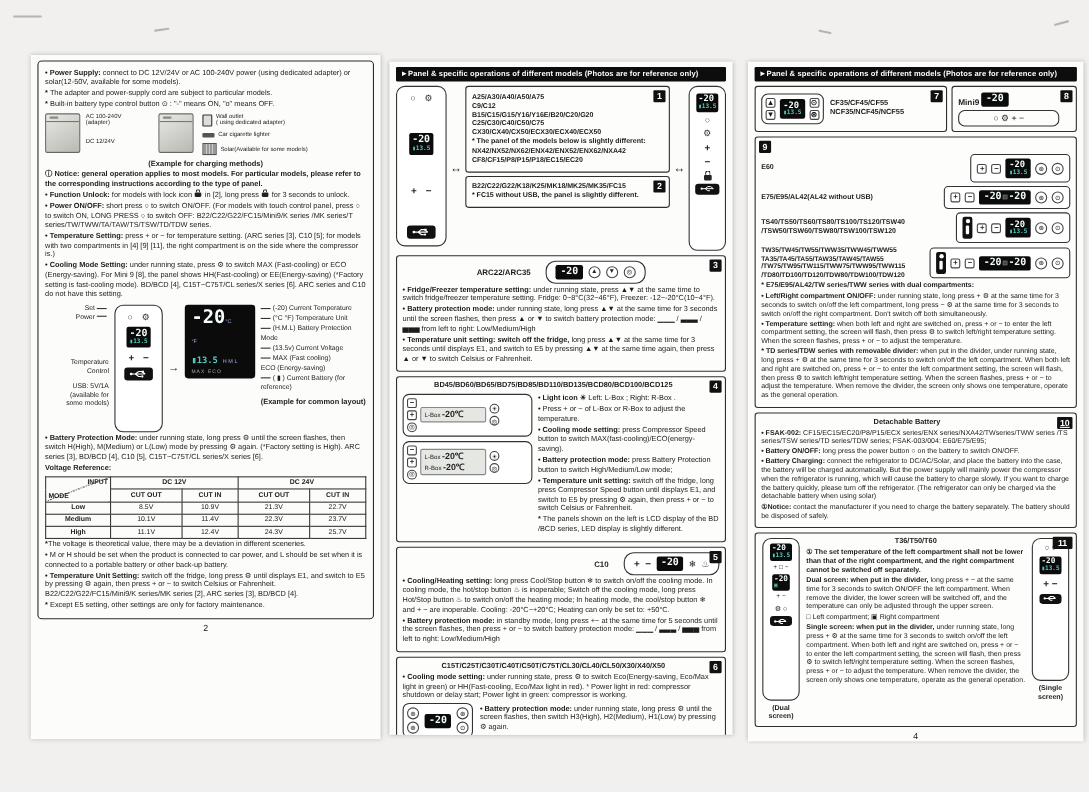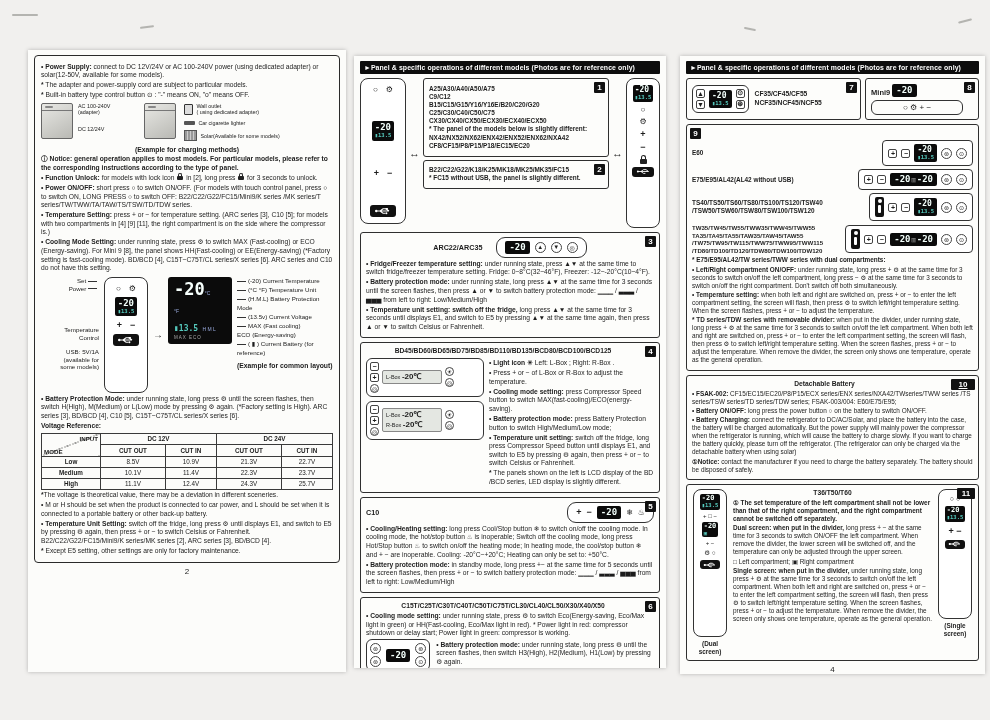--- a/index.html
+++ b/index.html
@@ -395,21 +395,21 @@
           <p class="p"><b>• Cooling mode setting:</b><span> press Compressor Speed button to switch MAX(fast-cooling)/ECO(energy-saving).</span></p>
           <p class="p"><b>• Battery protection mode:</b><span> press Battery Protection button to switch High/Medium/Low mode;</span></p>
           <p class="p"><b>• Temperature unit setting:</b><span> switch off the fridge, long press Compressor Speed button until displays E1, and switch to E5 by pressing ⚙ again, then press + or − to switch Celsius or Fahrenheit.</span></p>
           <p class="p"><b>*</b><span> The panels shown on the left is LCD display of the BD /BCD series, LED display is slightly different.</span></p>
         </div>
     </div>
   </div>
 
   <div class="sbox">
     <div class="badge">5</div>
-    <div style="display:flex;align-items:center;gap:14px;justify-content:space-between;margin-bottom:2px;">
+    <div style="display:flex;align-items:center;gap:14px;justify-content:flex-end;margin-bottom:2px;">
       <span style="font-weight:bold;font-size:7.2px;">C10</span>
       <span class="arcpanel">
         <span class="pm">+</span>
         <span class="pm">−</span>
         <span class="seg">-20</span>
         <span style="font-size:8px;">❄</span>
         <span style="font-size:8px;">♨</span>
       </span>
     </div>
     <div>
@@ -535,21 +535,21 @@
     </div>
     <p class="p small" style="font-weight:bold;margin:2px 0 1px 0;">* E75/E95/AL42/TW series/TWW series with dual compartments:</p>
     <div class="smallset">
         <p class="p small"><b>• Left/Right compartment ON/OFF:</b><span> under running state, long press + ⚙ at the same time for 3 seconds to switch on/off the left compartment, long press − ⚙ at the same time for 3 seconds to switch on/off the right compartment. Don't switch off both simultaneously.</span></p>
         <p class="p small"><b>• Temperature setting:</b><span> when both left and right are switched on, press + or − to enter the left compartment setting, the screen will flash, then press ⚙ to switch left/right temperature setting. When the screen flashes, press + or − to adjust the temperature.</span></p>
         <p class="p small"><b>* TD series/TDW series with removable divider:</b><span> when put in the divider, under running state, long press + ⚙ at the same time for 3 seconds to switch on/off the left compartment. When both left and right are switched on, press + or − to enter the left compartment setting, the screen will flash, then press ⚙ to switch left/right temperature setting. When the screen flashes, press + or − to adjust the temperature. When remove the divider, the screen only shows one temperature, operate as the general operation.</span></p>
       </div>
   </div>
 
   <div class="sbox">
-    <div class="badge" style="width:24px;text-decoration:underline;">10</div>
+    <div class="badge" style="width:14px;text-decoration:underline;">10</div>
     <div class="p" style="font-weight:bold;text-align:center;margin:0 16px 1px 0;">Detachable Battery</div>
     <div>
         <p class="p small"><b>• FSAK-002:</b><span> CF15/EC15/EC20/P8/P15/ECX series/ENX series/NXA42/TWseries/TWW series /TS series/TSW series/TD series/TDW series; FSAK-003/004: E60/E75/E95;</span></p>
         <p class="p small"><b>• Battery ON/OFF:</b><span> long press the power button ○ on the battery to switch ON/OFF.</span></p>
         <p class="p small"><b>• Battery Charging:</b><span> connect the refrigerator to DC/AC/Solar, and place the battery into the case, the battery will be charged automatically. But the power supply will mainly power the compressor when the refrigerator is running, which will cause the battery to charge slowly. If you want to charge the battery quickly, please turn off the refrigerator. (The refrigerator can only be charged via the detachable battery when using solar)</span></p>
         <p class="p small"><b>①Notice:</b><span> contact the manufacturer if you need to charge the battery separately. The battery should be disposed of safely.</span></p>
       </div>
   </div>
 
   <div class="sbox">

